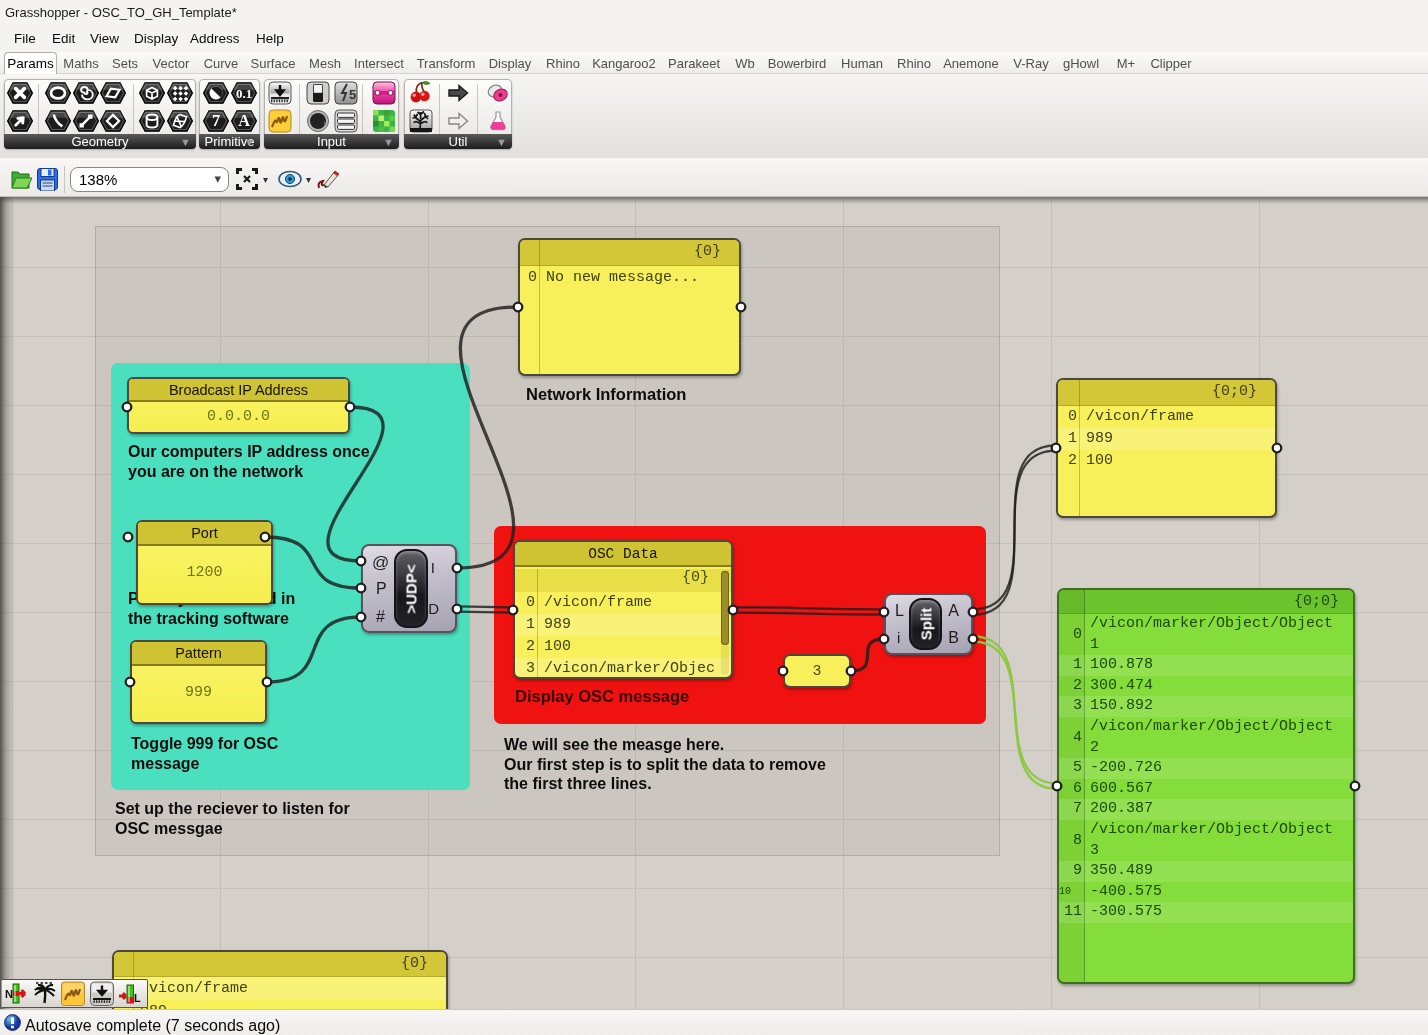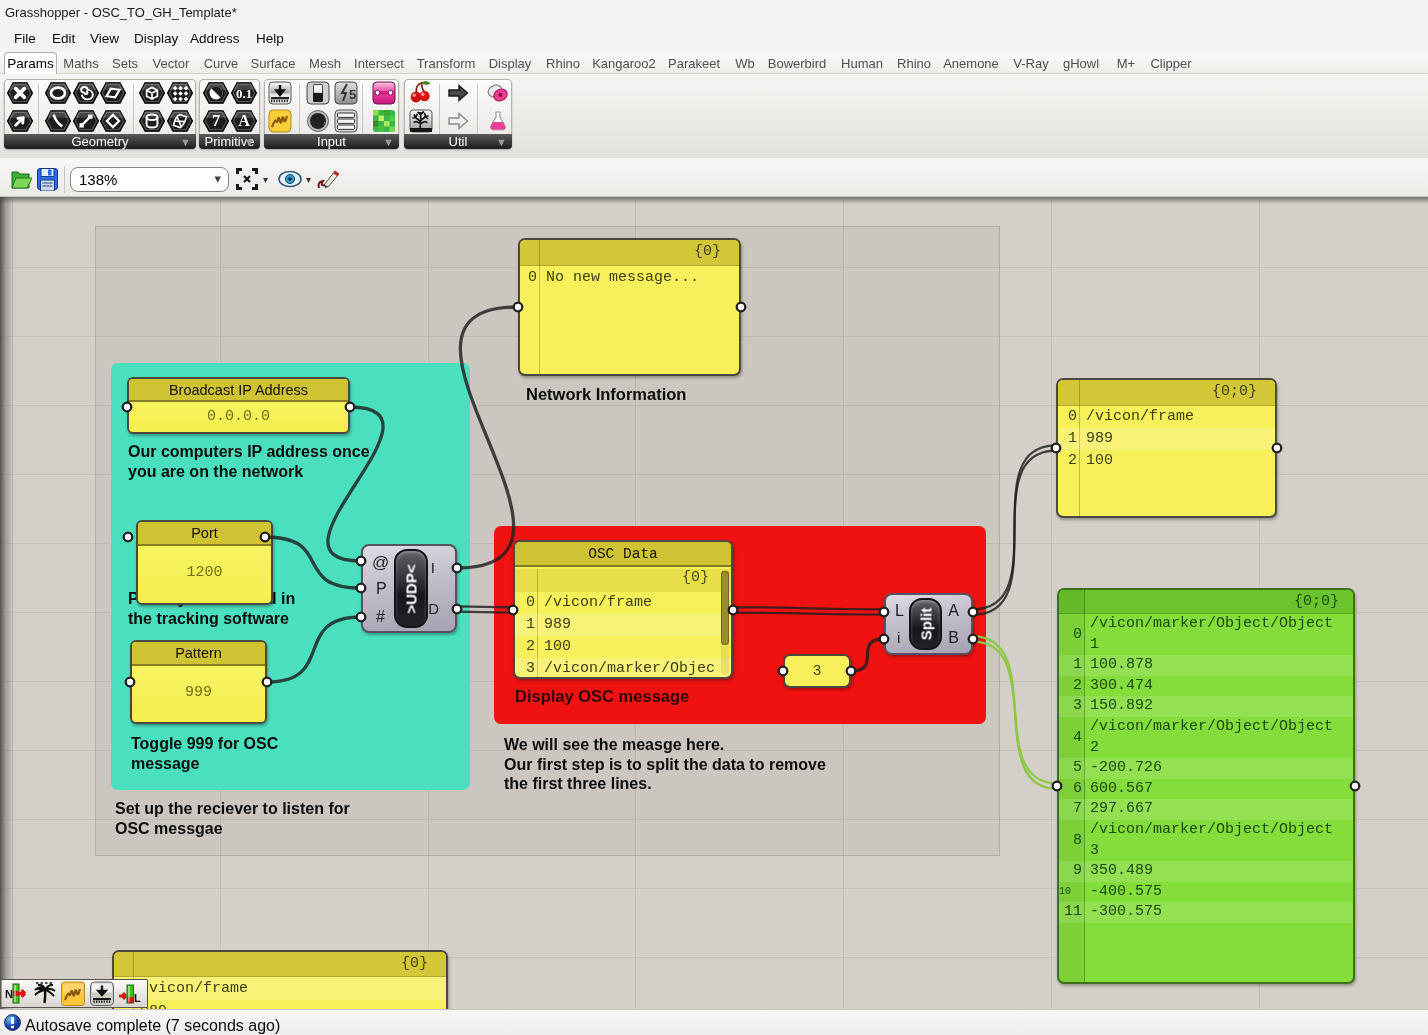--- a/index.html
+++ b/index.html
@@ -445,21 +445,21 @@
           <div class="prow" style="top:85.80000000000001px;height:33px;line-height:20.6px;color:#1c4a02;white-space:normal;padding-left:31px">300.474</div>
           <div style="position:absolute;left:0;top:85.80000000000001px;width:23px;height:20.6px;line-height:20.6px;text-align:right;font-family:'Liberation Mono',monospace;font-size:15px;color:#1c4a02;z-index:3">2</div>
           <div class="prow" style="top:106.4px;height:20.6px;line-height:20.6px;color:#1c4a02;background:rgba(255,255,255,0.13);white-space:normal;padding-left:31px">150.892</div>
           <div style="position:absolute;left:0;top:106.4px;width:23px;height:20.6px;line-height:20.6px;text-align:right;font-family:'Liberation Mono',monospace;font-size:15px;color:#1c4a02;z-index:3">3</div>
           <div class="prow" style="top:127.0px;height:41.2px;line-height:20.6px;color:#1c4a02;white-space:normal;padding-left:31px">/vicon/marker/Object/Object<br>2</div>
           <div style="position:absolute;left:0;top:127.0px;width:23px;height:41.2px;line-height:41.2px;text-align:right;font-family:'Liberation Mono',monospace;font-size:15px;color:#1c4a02;z-index:3">4</div>
           <div class="prow" style="top:168.2px;height:20.6px;line-height:20.6px;color:#1c4a02;background:rgba(255,255,255,0.13);white-space:normal;padding-left:31px">-200.726</div>
           <div style="position:absolute;left:0;top:168.2px;width:23px;height:20.6px;line-height:20.6px;text-align:right;font-family:'Liberation Mono',monospace;font-size:15px;color:#1c4a02;z-index:3">5</div>
           <div class="prow" style="top:188.79999999999998px;height:20.6px;line-height:20.6px;color:#1c4a02;white-space:normal;padding-left:31px">600.567</div>
           <div style="position:absolute;left:0;top:188.79999999999998px;width:23px;height:20.6px;line-height:20.6px;text-align:right;font-family:'Liberation Mono',monospace;font-size:15px;color:#1c4a02;z-index:3">6</div>
-          <div class="prow" style="top:209.39999999999998px;height:20.6px;line-height:20.6px;color:#1c4a02;background:rgba(255,255,255,0.13);white-space:normal;padding-left:31px">297.667</div>
+          <div class="prow" style="top:209.39999999999998px;height:20.6px;line-height:20.6px;color:#1c4a02;background:rgba(255,255,255,0.13);white-space:normal;padding-left:31px">200.387</div>
           <div style="position:absolute;left:0;top:209.39999999999998px;width:23px;height:20.6px;line-height:20.6px;text-align:right;font-family:'Liberation Mono',monospace;font-size:15px;color:#1c4a02;z-index:3">7</div>
           <div class="prow" style="top:229.99999999999997px;height:41.2px;line-height:20.6px;color:#1c4a02;white-space:normal;padding-left:31px">/vicon/marker/Object/Object<br>3</div>
           <div style="position:absolute;left:0;top:229.99999999999997px;width:23px;height:41.2px;line-height:41.2px;text-align:right;font-family:'Liberation Mono',monospace;font-size:15px;color:#1c4a02;z-index:3">8</div>
           <div class="prow" style="top:271.2px;height:20.6px;line-height:20.6px;color:#1c4a02;background:rgba(255,255,255,0.13);white-space:normal;padding-left:31px">350.489</div>
           <div style="position:absolute;left:0;top:271.2px;width:23px;height:20.6px;line-height:20.6px;text-align:right;font-family:'Liberation Mono',monospace;font-size:15px;color:#1c4a02;z-index:3">9</div>
           <div class="prow" style="top:291.8px;height:20.6px;line-height:20.6px;color:#1c4a02;white-space:normal;padding-left:31px">-400.575</div>
           <div style="position:absolute;left:0;top:291.8px;width:23px;height:20.6px;line-height:20.6px;text-align:left;font-family:'Liberation Mono',monospace;font-size:10px;color:#1c4a02;z-index:3">10</div>
           <div class="prow" style="top:312.40000000000003px;height:20.6px;line-height:20.6px;color:#1c4a02;background:rgba(255,255,255,0.13);white-space:normal;padding-left:31px">-300.575</div>
           <div style="position:absolute;left:0;top:312.40000000000003px;width:23px;height:20.6px;line-height:20.6px;text-align:right;font-family:'Liberation Mono',monospace;font-size:15px;color:#1c4a02;z-index:3">11</div>
         </div>

